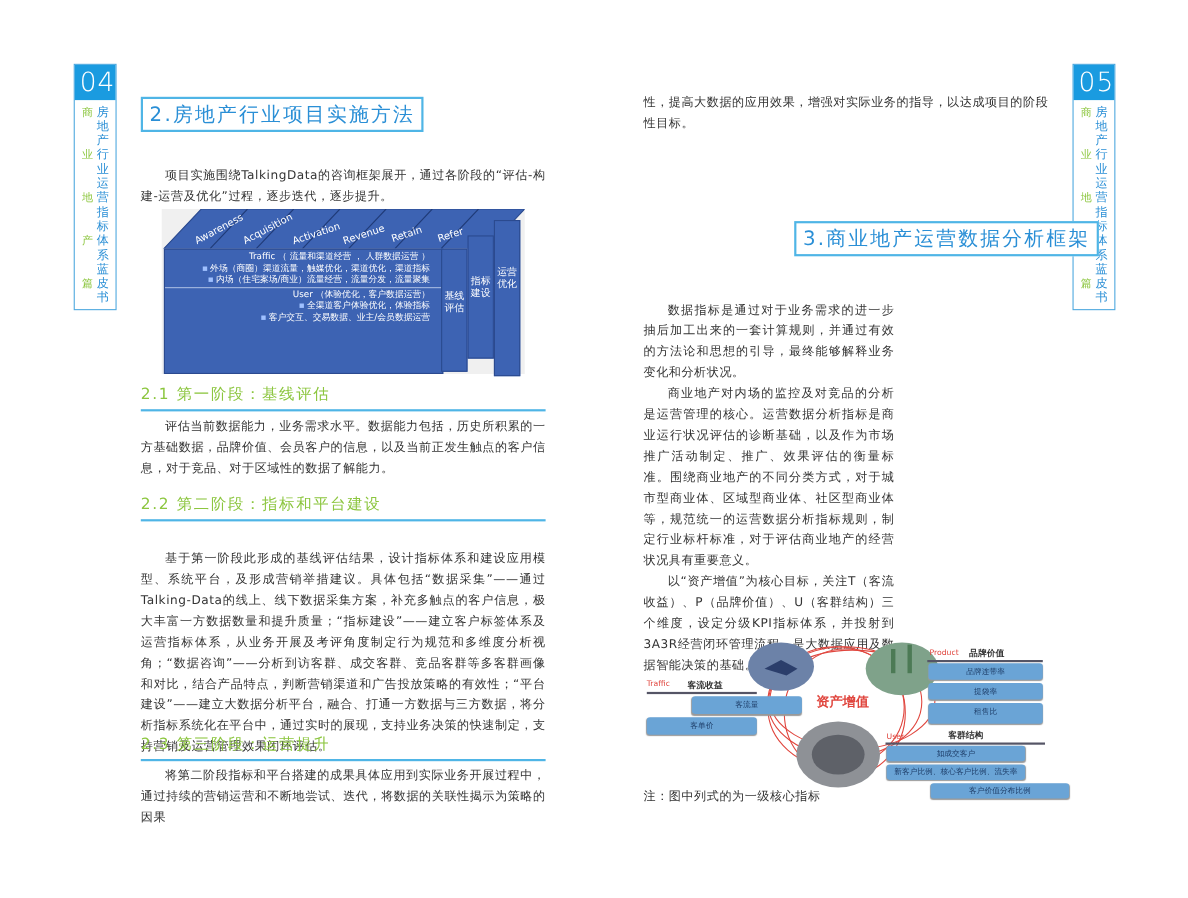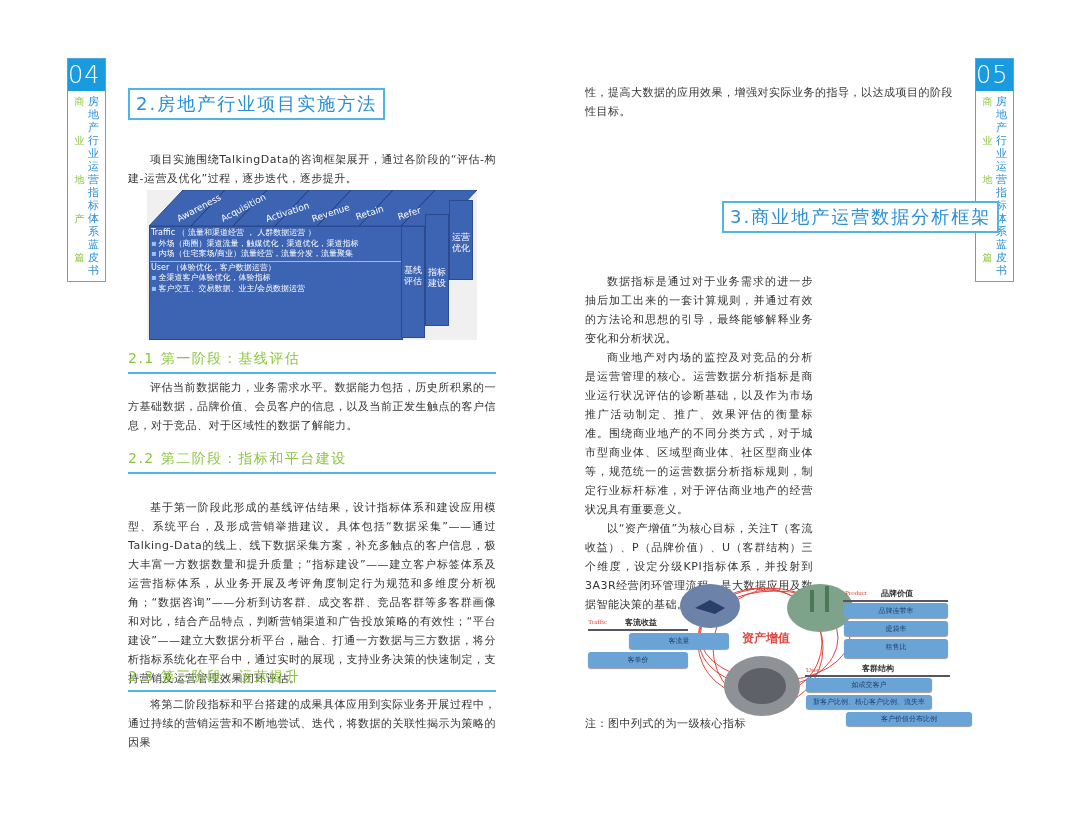--- a/index.html
+++ b/index.html
@@ -1,40 +1,40 @@
 <!DOCTYPE html>
 <html><head>
 <meta charset="utf-8">
 <style>
   html, body { margin:0; padding:0; }
   body { width:1080px; height:816px; background:#ffffff; position:relative; overflow:hidden;
          font-family:"DejaVu Sans", "Liberation Sans", sans-serif; color:#333; }
   .tab { position:absolute; width:37px; border:1px solid #4fa9df; background:#fff; }
-  .tab .num { background:#1a9be0; color:#fff; font-size:24px; height:32px; line-height:32px; text-align:left; font-weight:300; letter-spacing:1px; }
+  .tab .num { background:#1a9be0; color:#fff; font-size:24px; height:32px; line-height:32px; text-align:right; font-weight:300; letter-spacing:1px; }
   .tab .cols { display:flex; justify-content:center; padding:4px 0 4px 0; }
   .tab .col-green { width:14px; display:flex; flex-direction:column; justify-content:space-between; align-items:center; font-size:10px; color:#8cc63f; height:170px; }
   .tab .col-blue { width:14px; display:flex; flex-direction:column; align-items:center; font-size:11px; color:#2a8fd6; line-height:13px; }
   .title-box { position:absolute; border:2px solid #4fb5e6; color:#2a8fd6; font-size:18px; padding:2px 6px; letter-spacing:2px; background:#fff;text-align:right; }
   .para { position:absolute; font-size:11px; line-height:19px; color:#333; text-align:justify; letter-spacing:0.5px; }
   .para p { margin:0; text-indent:2em; }
   .sub { position:absolute; color:#8cc63f; font-size:14px; letter-spacing:1.5px; }
   .rule { position:absolute; height:2px; background:#4fb5e6; }
   
   .cube { position:absolute; left:147px; top:190px; width:330px; height:150px; background:#f0f0f0; }
   .cube-top { position:absolute; left:0; top:0; width:330px; height:36px; }
   .cube-front { position:absolute; left:2px; top:36px; width:252px; height:112px; background:#3d63b3; border:1px solid #2b4a8f; color:#fff; font-size:8px; }
-  .cube-front .blk { border-bottom:1px solid #a5b9e0; padding:1px 1px; line-height:10.5px; }
+  .cube-front .blk { border-bottom:1px solid #a5b9e0; padding:1px 11px; line-height:10.5px;text-align:right; }
   .cube-front .blk:last-child { border-bottom:none; }
   .cube-front .bullet { color:#9fc0ff; margin-right:2px; }
   .side-col { position:absolute; background:#3d63b3; border:1px solid #2b4a8f; color:#fff; font-size:9px; text-align:center; line-height:11px; }
   
   .diag { position:absolute; left:585px; top:578px; width:370px; height:150px; }
   .kbar { position:absolute; background:#6aa4d6; border-radius:3px; color:#1f3f6a; font-size:7px; text-align:center; line-height:16px; box-shadow:0 1px 1px #999; }
   .klabel { position:absolute; font-size:8px; font-weight:bold; color:#333; }
-  .kred { position:absolute; font-size:7px; color:#e0463e;font-family:Liberation Serif, serif; }
+  .kred { position:absolute; font-size:7px; color:#e0463e; }
   .kline { position:absolute; height:2px; background:#556; }
   .note { position:absolute; font-size:11px; color:#333; letter-spacing:0.5px; }
 </style>
 </head>
 <body>
 
 <div class="tab" style="left:67px; top:58px;">
   <div class="num">04</div>
   <div class="cols">
     <div class="col-green">
@@ -124,22 +124,22 @@
       <div><span class="bullet">▪</span><span>外场（商圈）渠道流量，触媒优化，渠道优化，渠道指标</span></div>
       <div><span class="bullet">▪</span><span>内场（住宅案场/商业）流量经营，流量分发，流量聚集</span></div>
     </div>
     <div class="blk">
       <div>User （体验优化，客户数据运营）</div>
       <div><span class="bullet">▪</span><span>全渠道客户体验优化，体验指标</span></div>
       <div><span class="bullet">▪</span><span>客户交互、交易数据、业主/会员数据运营</span></div>
     </div>
   </div>
   <div class="side-col" style="left:254px; top:36px; width:24px; height:112px; padding-top:38px; box-sizing:border-box;">基线评估</div>
-  <div class="side-col" style="left:278px; top:24px; width:24px; height:112px; padding-top:52px; box-sizing:border-box;">指标建设</div>
-  <div class="side-col" style="left:302px; top:10px; width:24px; height:80px; padding-top:31px; box-sizing:border-box;">运营优化</div>
+  <div class="side-col" style="left:278px; top:24px; width:24px; height:112px; padding-top:36px; box-sizing:border-box;">指标建设</div>
+  <div class="side-col" style="left:302px; top:10px; width:24px; height:142px; padding-top:42px; box-sizing:border-box;">运营优化</div>
 </div>
 
 <div class="sub" style="left:128px; top:350px;">2.1 第一阶段：基线评估</div>
 <div class="rule" style="left:128px; top:372px; width:368px;"></div>
 <div class="para" style="left:128px; top:378px; width:368px;">
   <p>评估当前数据能力，业务需求水平。数据能力包括，历史所积累的一方基础数据，品牌价值、会员客户的信息，以及当前正发生触点的客户信息，对于竞品、对于区域性的数据了解能力。</p>
 </div>
 
 <div class="sub" style="left:128px; top:450px;">2.2 第二阶段：指标和平台建设</div>
 <div class="rule" style="left:128px; top:472px; width:368px;"></div>

